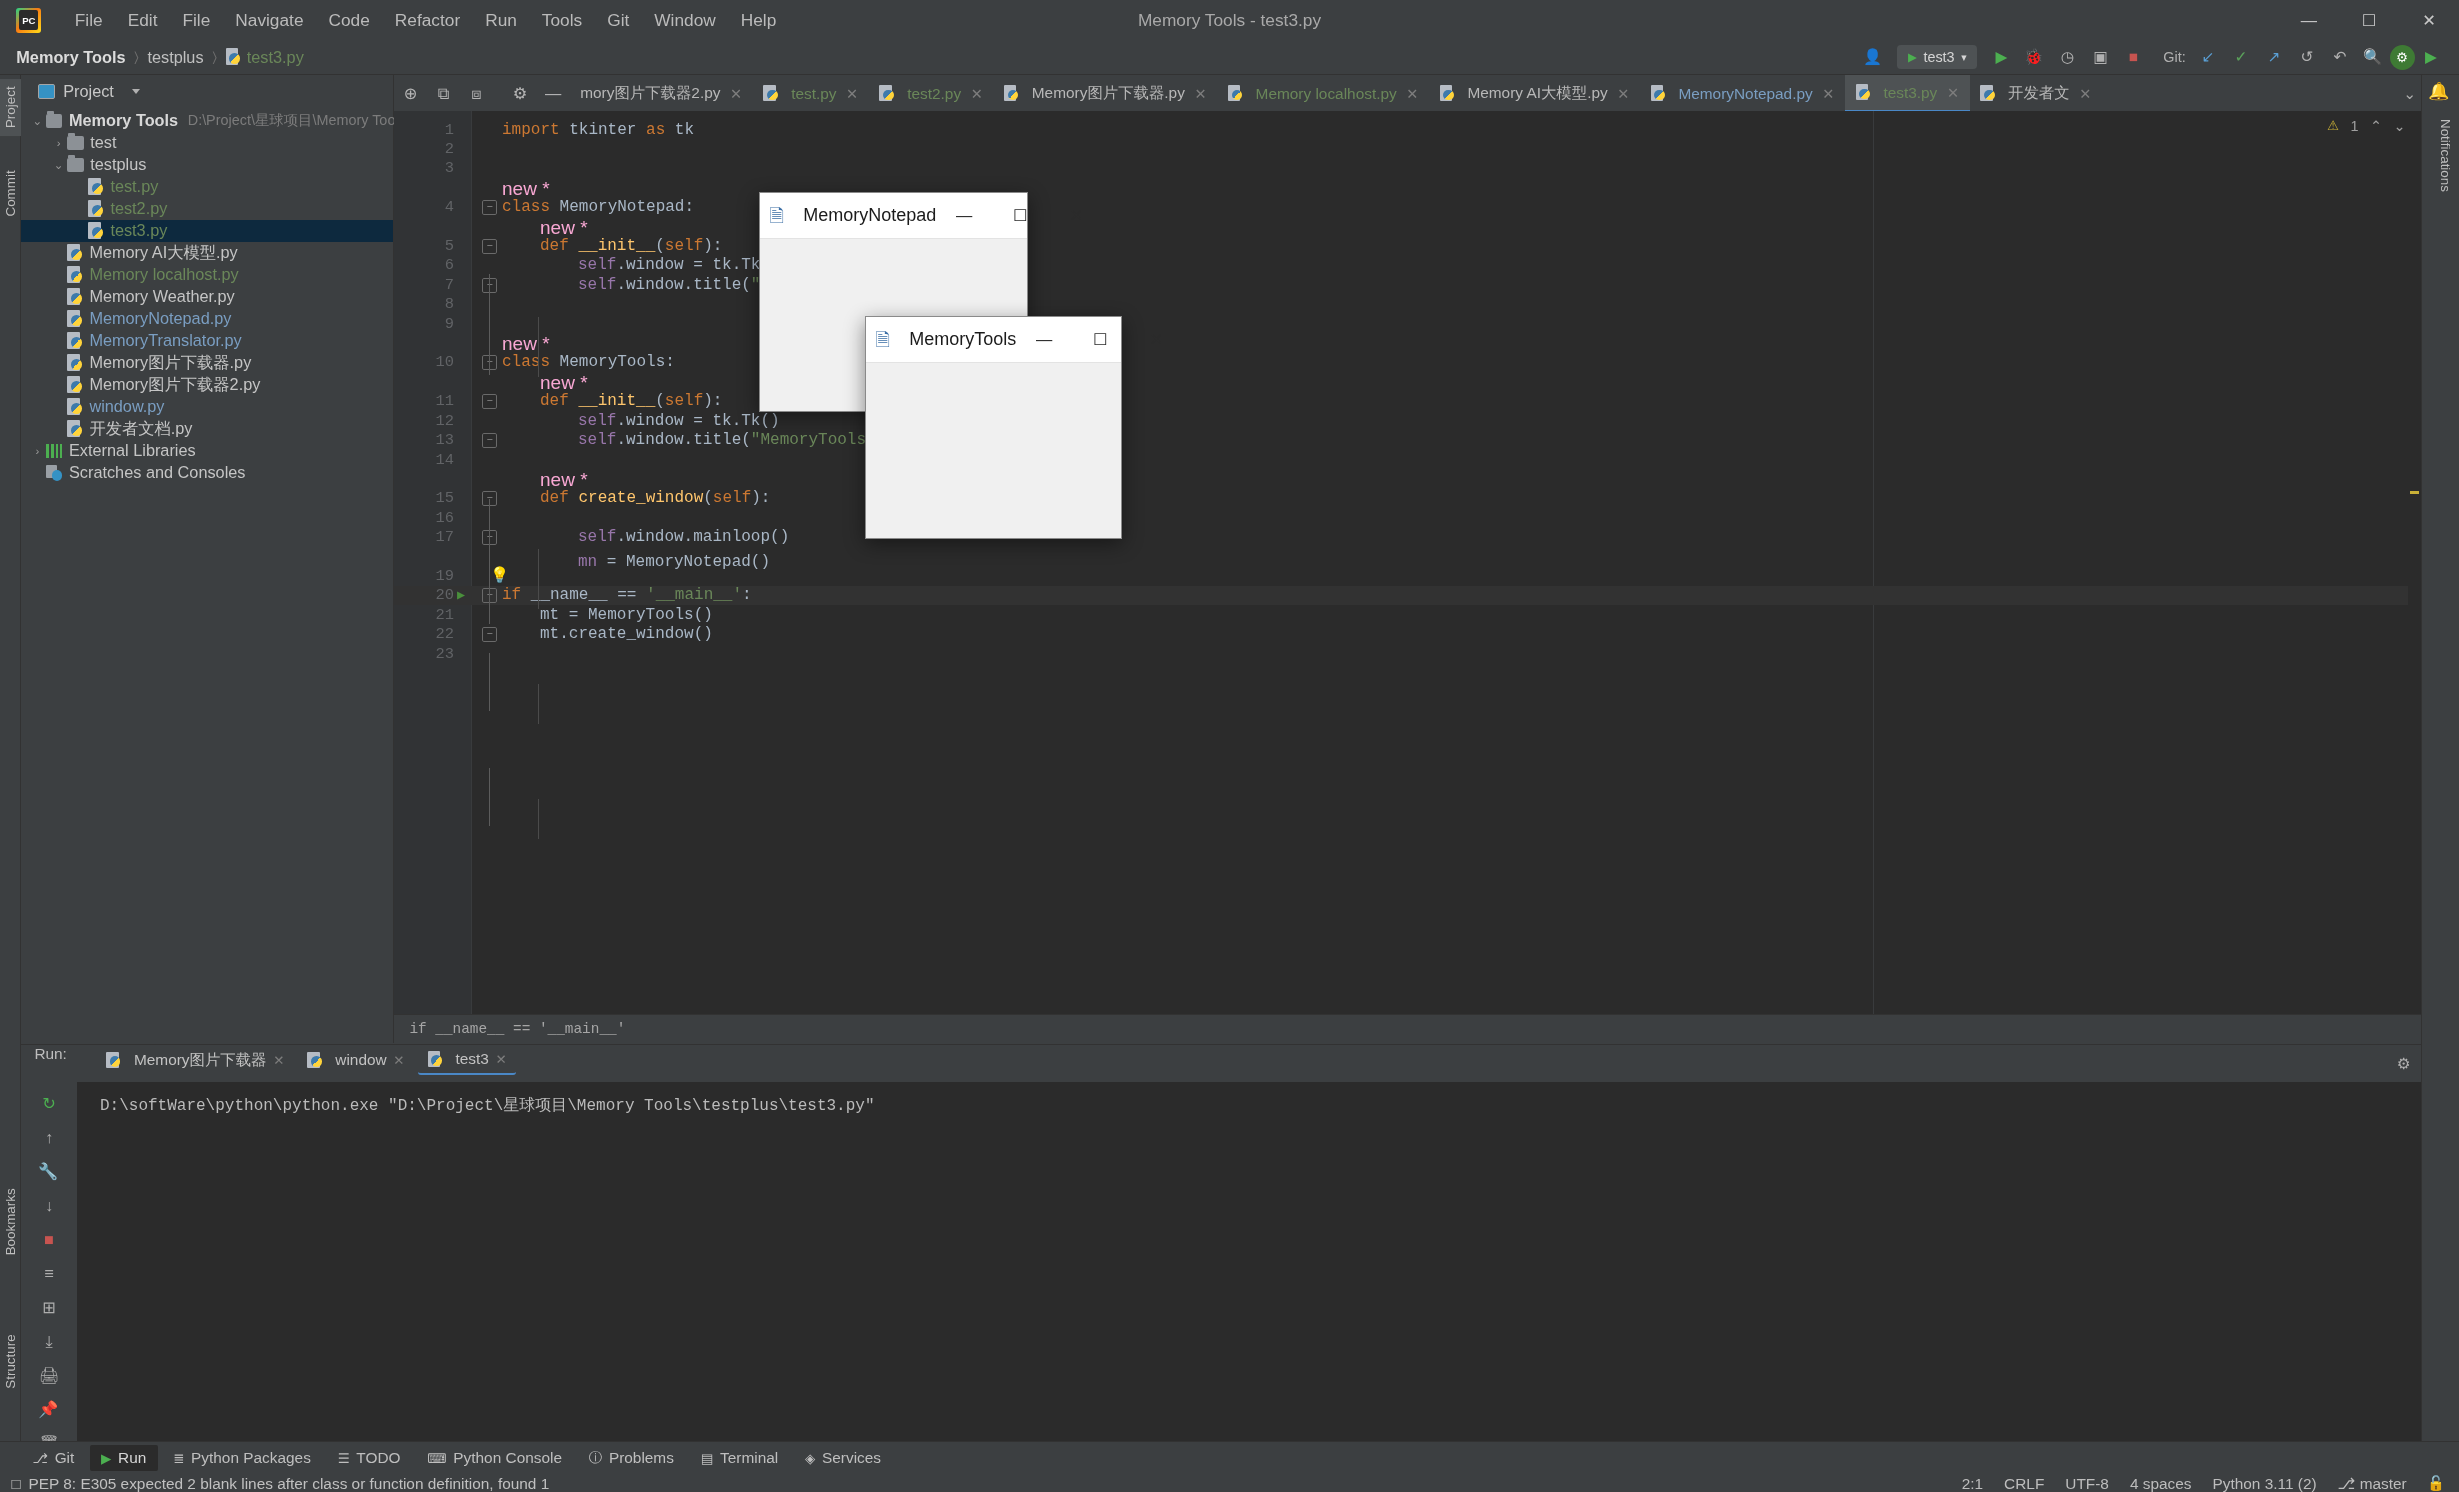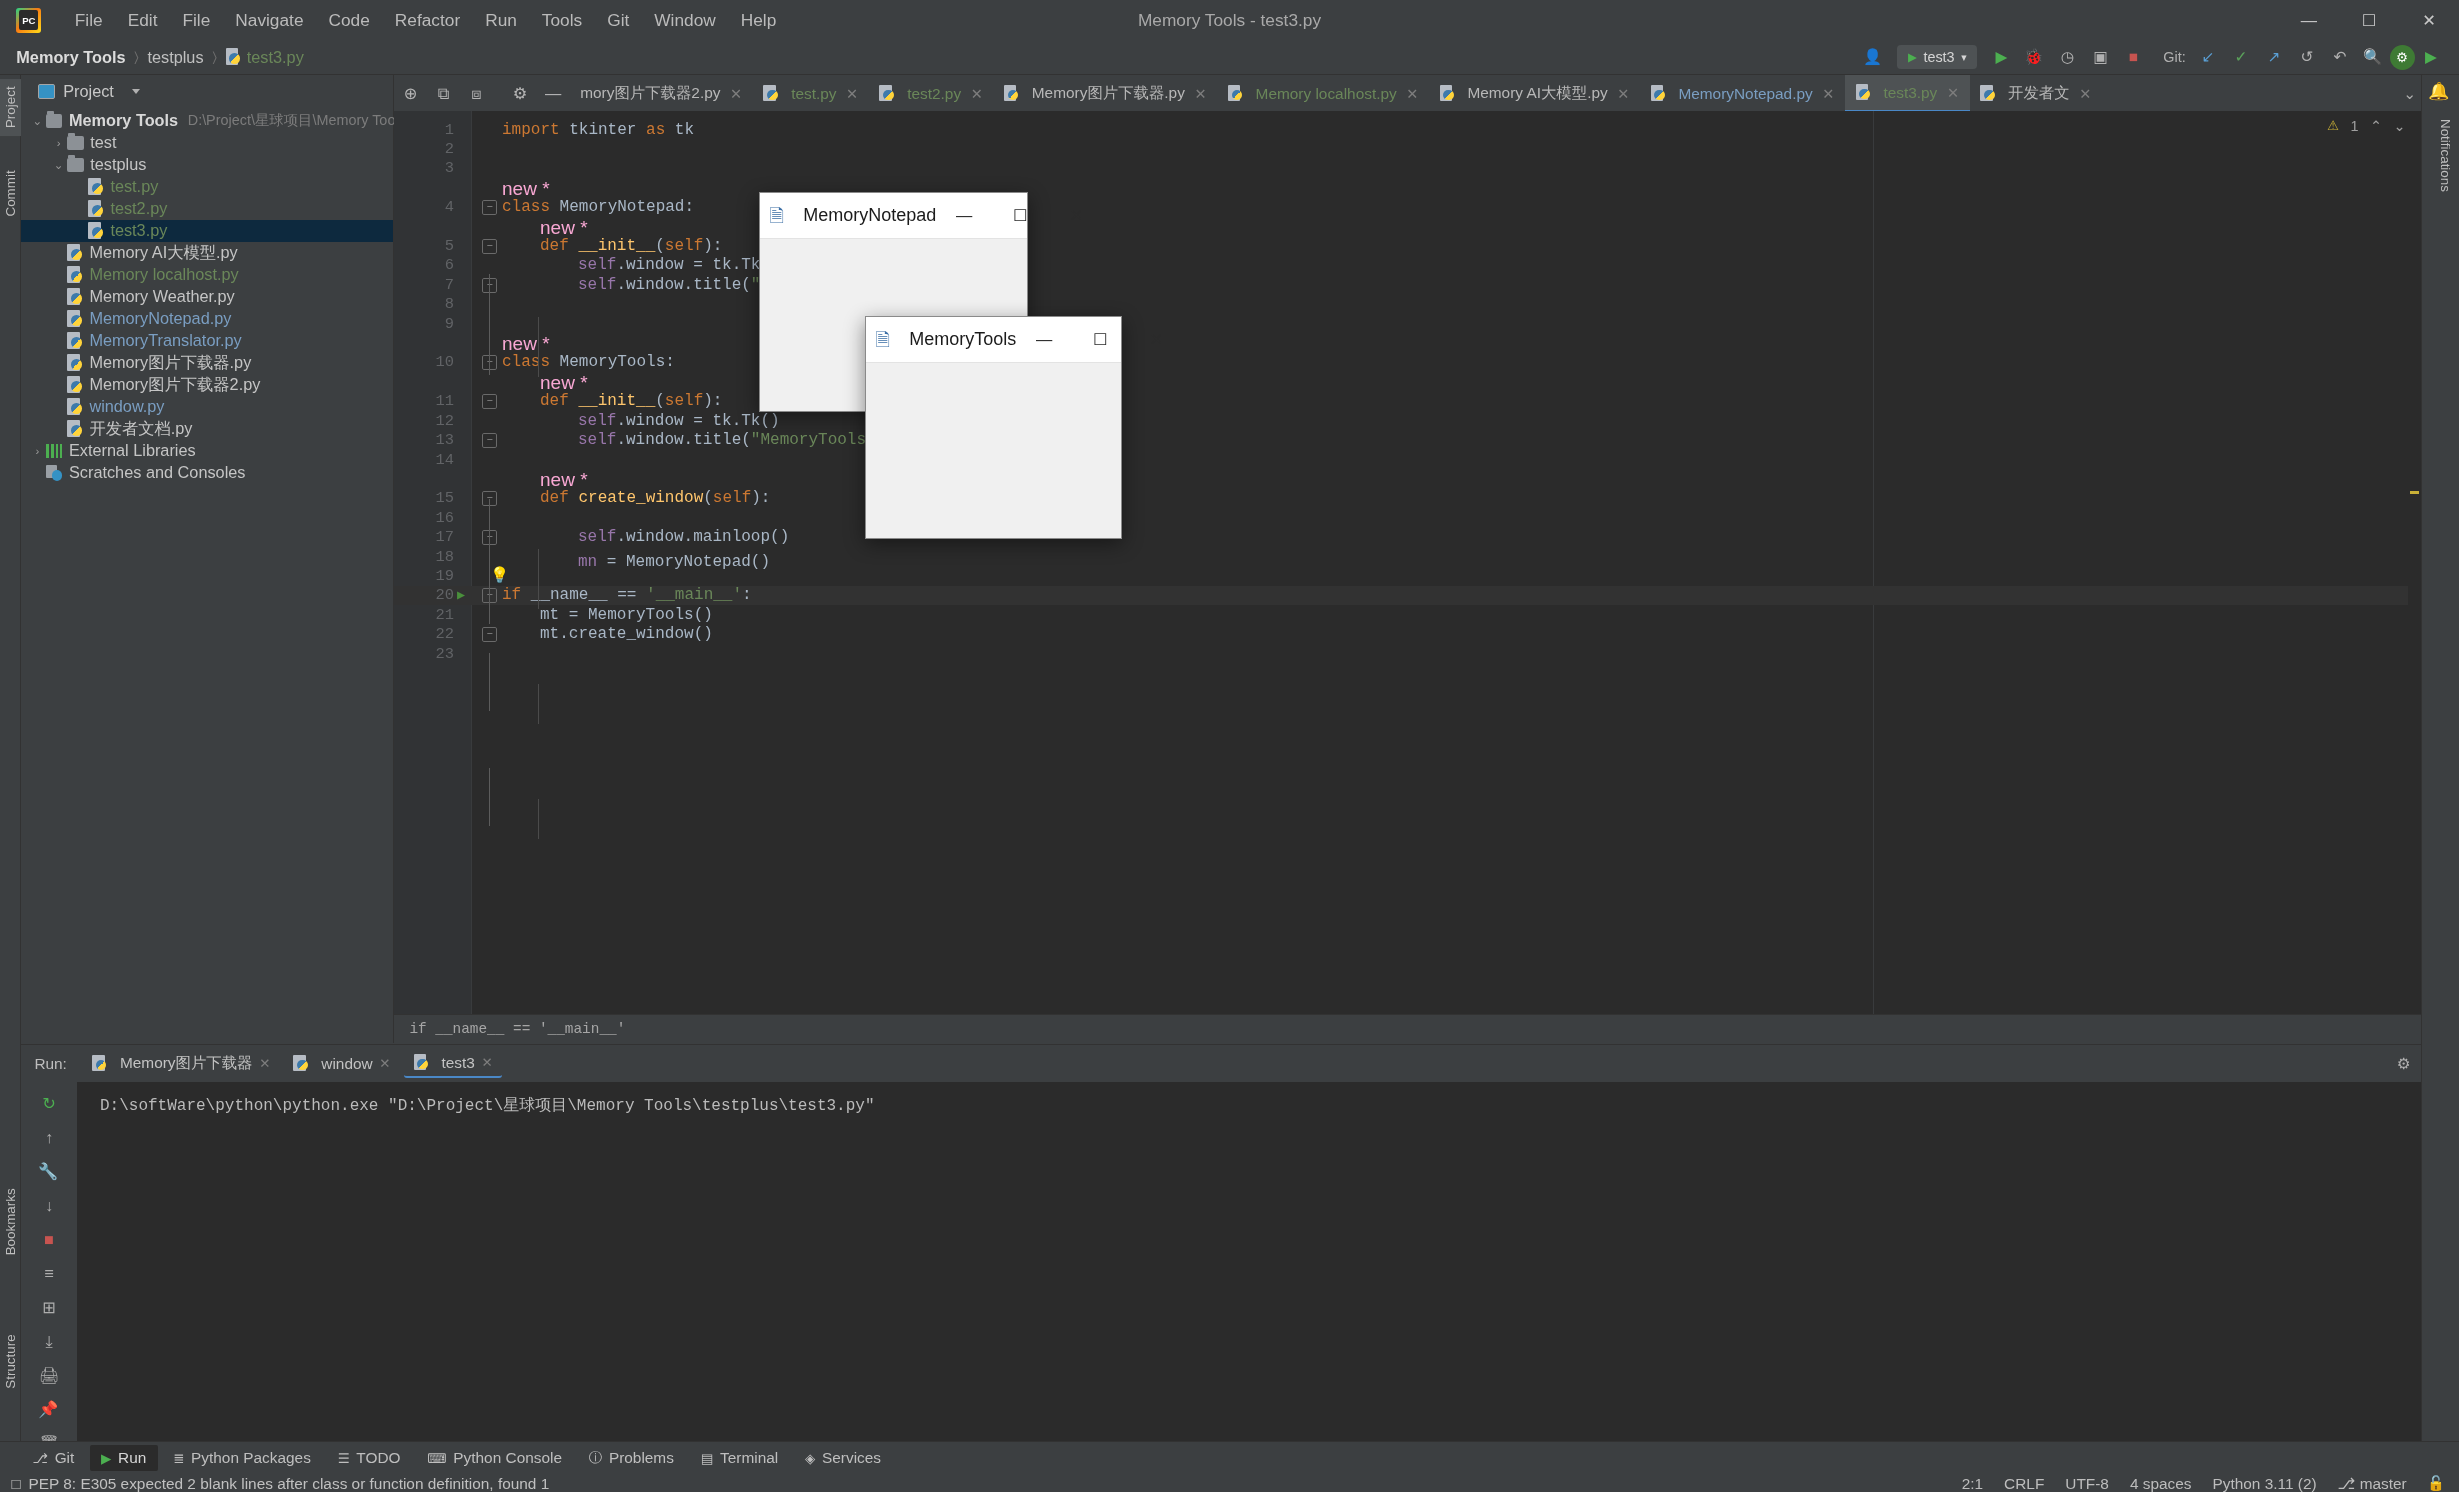--- a/index.html
+++ b/index.html
@@ -212,21 +212,21 @@
   .tkctrls { margin-left: auto; display: flex; height: 46px; }
   .tkbtn { width: 56px; display: flex; align-items: center; justify-content: center;
            color: #2b2b2b; font-size: 16.3px; }
   .tkbody { background: #f0f0f0; width: 100%; height: calc(100% - 46px); }
 
   
   .runpanel {
     position: absolute; left: 21px; right: 0; bottom: 38px; height: 411px;
     background: #3c3f41; border-top: 1px solid #323232;
   }
-  .run-tabs { height: 37px; display: flex; align-items: center; padding-left: 13.4px; gap: 6px; }
+  .run-tabs { height: 37px; display: flex; align-items: flex-start; padding-left: 13.4px; gap: 20px; }
   .run-label { color: #bdbdbd; font-size: 15.4px; margin-right: 9.6px; }
   .rtab { display:flex; align-items:center; gap:6.7px; padding: 4.8px 9.6px; color:#c3c3c3; font-size:15.4px;
           border-radius: 2.9px; white-space: nowrap; }
   .rtab.active { border-bottom: 2.9px solid #4a88c7; }
   .rtab .x { color:#7d7d7d; font-size:13.4px; }
   .rp-tools { position:absolute; right: 5.8px; top: 0; height: 37px; display:flex; align-items:center; }
   .rp-tools .ti { width: 33px; height: 37px; display:flex; align-items:center; justify-content:center;
                   color:#b0b0b0; font-size:15.4px; }
   .run-side {
     position: absolute; left: 0; top: 37px; bottom: 0; width: 56px; background: #3c3f41;
@@ -513,21 +513,20 @@
         <div class="cline" style="top: 242px;"><span class="lnum">10</span><span class="fold" style="top: 1.9px;">−</span><span class="ctext" style="left: 108px;"><span class="k-orange">class</span><span class="k-white"> MemoryTools:</span></span></div>
         <div class="cline" style="top: 262px;"><span class="hint" style="left: 146px;">new *</span></div>
         <div class="cline" style="top: 281px;"><span class="lnum">11</span><span class="fold" style="top: 1.9px;">−</span><span class="ctext" style="left: 146px;"><span class="k-orange">def</span><span class="k-white"> </span><span class="k-yellow">__init__</span><span class="k-white">(</span><span class="k-orange">self</span><span class="k-white">):</span></span></div>
         <div class="cline" style="top: 301px;"><span class="lnum">12</span><span class="ctext" style="left: 184px;"><span class="k-purple">self</span><span class="k-white">.window = tk.Tk()</span></span></div>
         <div class="cline" style="top: 320px;"><span class="lnum">13</span><span class="fold" style="top: 1.9px;">−</span><span class="ctext" style="left: 184px;"><span class="k-purple">self</span><span class="k-white">.window.title(</span><span class="k-green">"MemoryTools"</span><span class="k-white">)</span></span></div>
         <div class="cline" style="top: 340px;"><span class="lnum">14</span></div>
         <div class="cline" style="top: 359px;"><span class="hint" style="left: 146px;">new *</span></div>
         <div class="cline" style="top: 378px;"><span class="lnum">15</span><span class="fold" style="top: 1.9px;">−</span><span class="ctext" style="left: 146px;"><span class="k-orange">def</span><span class="k-white"> </span><span class="k-yellow">create_window</span><span class="k-white">(</span><span class="k-orange">self</span><span class="k-white">):</span></span></div>
         <div class="cline" style="top: 398px;"><span class="lnum">16</span><span class="ctext" style="left: 184px; margin-top: 44px;"><span class="k-purple">mn</span><span class="k-white"> = MemoryNotepad()</span></span></div>
         <div class="cline" style="top: 417px;"><span class="lnum">17</span><span class="fold" style="top: 1.9px;">−</span><span class="ctext" style="left: 184px;"><span class="k-purple">self</span><span class="k-white">.window.mainloop()</span></span></div>
-        <div class="cline" style="top: 437px;"><span class="lnum">18</span></div>
         <div class="cline" style="top: 456px;"><span class="lnum">19</span><span class="bulb">💡</span></div>
         <div class="hl-line" style="top: 475px;"></div>
         <div class="cline" style="top: 475px;"><span class="lnum">20</span><span class="run-arrow">▶</span><span class="fold" style="top: 1.9px;">−</span><span class="ctext" style="left: 108px;"><span class="k-orange">if</span><span class="k-white"> __name__ == </span><span class="k-green">'__main__'</span><span class="k-white">:</span></span></div>
         <div class="cline" style="top: 495px;"><span class="lnum">21</span><span class="ctext" style="left: 146px;"><span class="k-white">mt</span><span class="k-white"> = MemoryTools()</span></span></div>
         <div class="cline" style="top: 514px;"><span class="lnum">22</span><span class="fold" style="top: 1.9px;">−</span><span class="ctext" style="left: 146px;"><span class="k-white">mt.create_window()</span></span></div>
         <div class="cline" style="top: 534px;"><span class="lnum">23</span></div>
         <div class="foldline" style="top: 163px; height: 101px;"></div>
         <div class="foldline" style="top: 388px; height: 125px;"></div>
         <div class="foldline" style="top: 542px; height: 58px;"></div>
         <div class="foldline" style="top: 657px; height: 58px;"></div>

